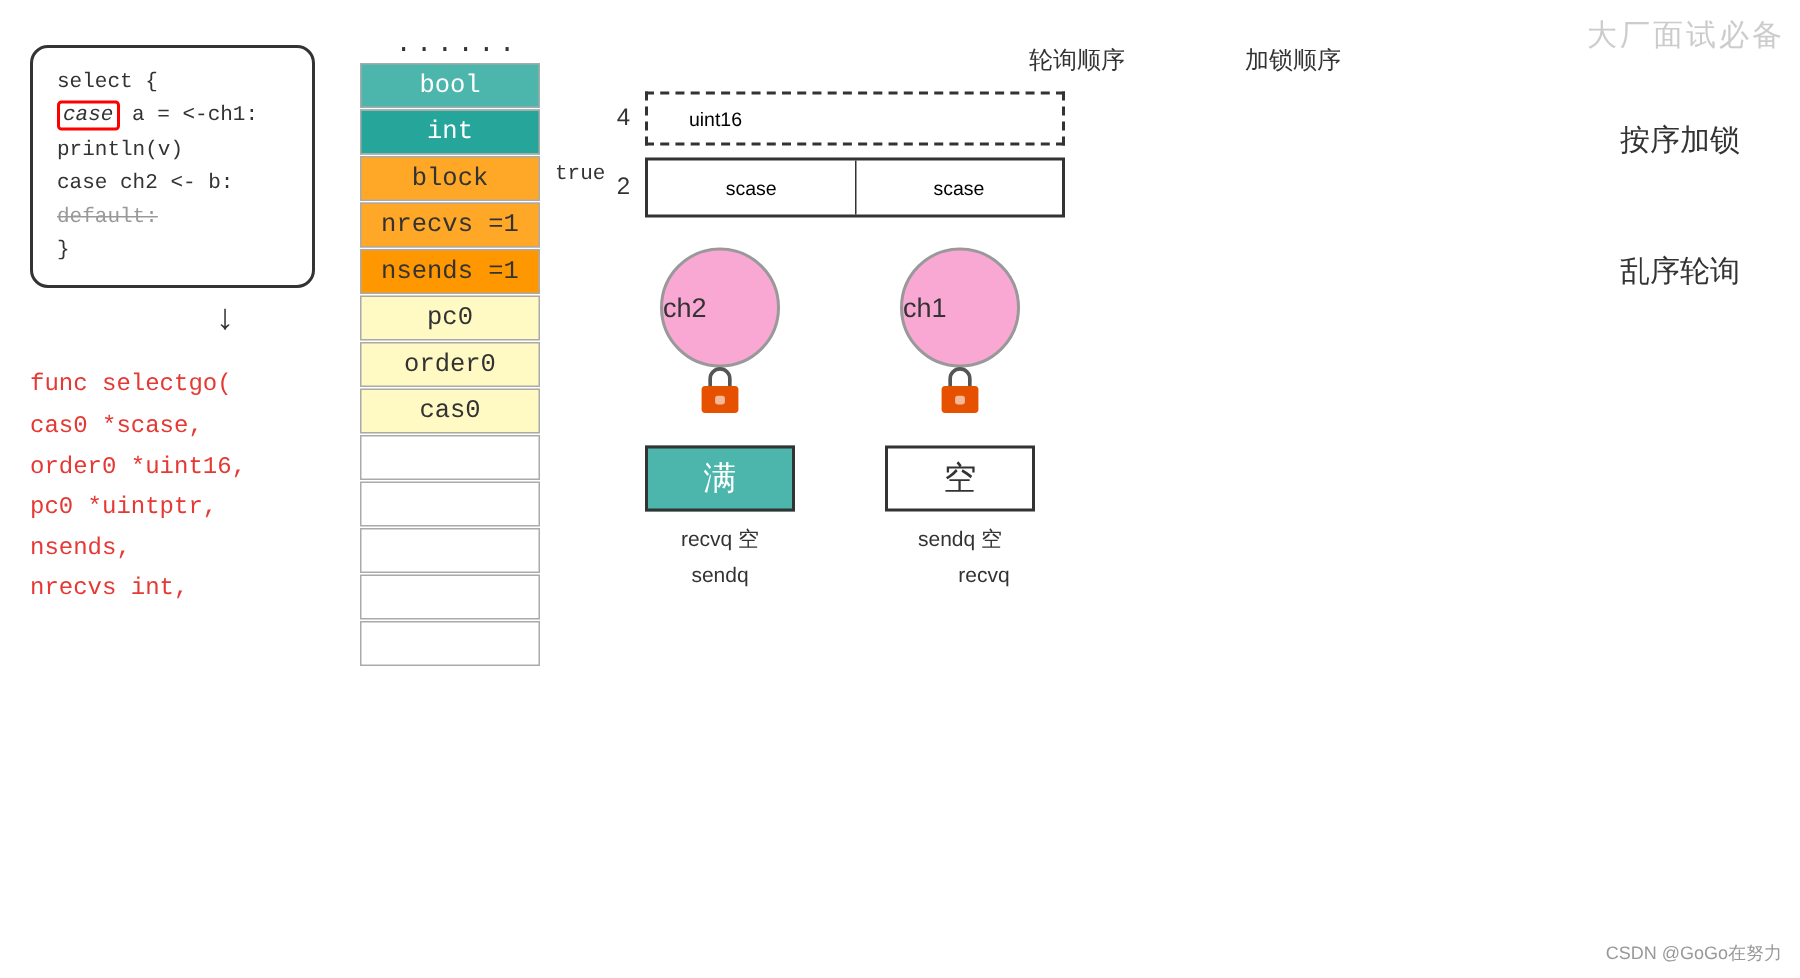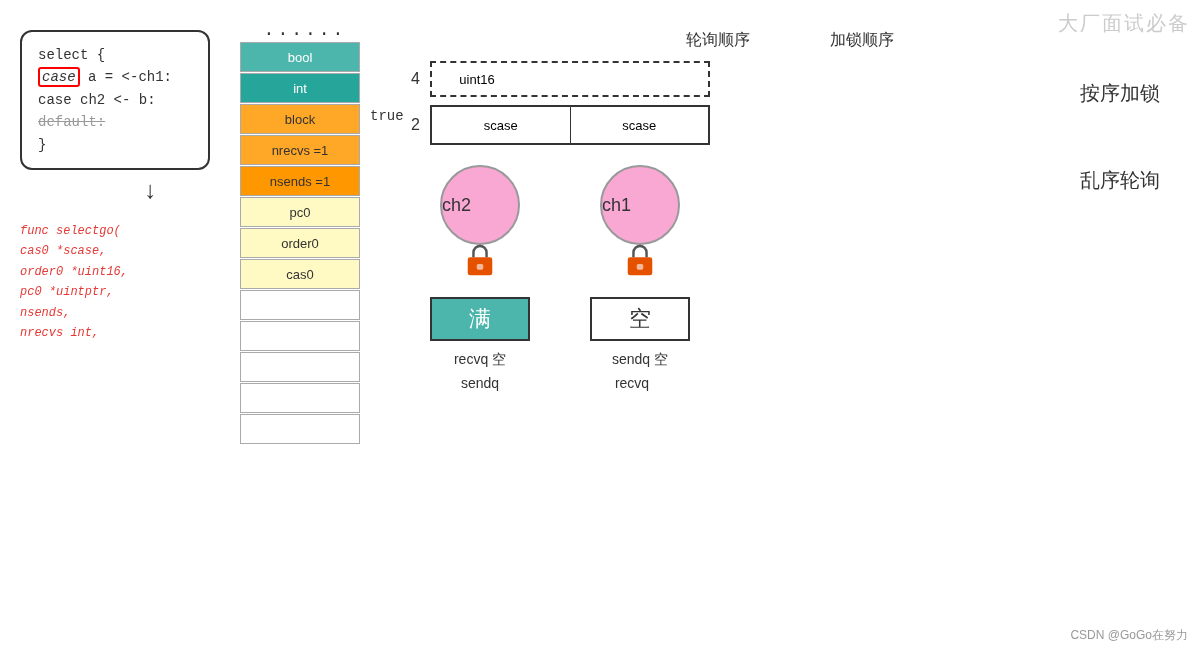--- a/index.html
+++ b/index.html
@@ -56,25 +56,24 @@
 
     .arrow-down {
       text-align: center;
       font-size: 24px;
       color: #333;
       margin: 8px 0;
       padding-left: 60px;
     }
 
     .func-code {
-      font-size: 12px;
+      font-size: 16px;
       color: #e53935;
       line-height: 1.7;
       margin-top: 16px;
-      font-style: italic;
     }
 
     
     .stack-panel {
       width: 130px;
       flex-shrink: 0;
       margin-left: 20px;
       margin-top: 0px;
     }
 
@@ -86,22 +85,22 @@
       margin-bottom: 2px;
     }
 
     .stack-item {
       width: 120px;
       height: 30px;
       border: 1px solid #aaa;
       display: flex;
       align-items: center;
       justify-content: center;
-      font-size: 13px;
-      font-family: Liberation Sans, sans-serif;
+      font-size: 17px;
+      font-family: Liberation Mono, monospace;
       margin-bottom: 1px;
     }
 
     .stack-teal { background: #4db6ac; color: #fff; }
     .stack-teal2 { background: #26a69a; color: #fff; }
     .stack-orange { background: #ffa726; color: #333; }
     .stack-orange2 { background: #ff9800; color: #333; }
     .stack-yellow { background: #fff9c4; color: #333; }
     .stack-white { background: #fff; color: #333; }
 
@@ -256,21 +255,21 @@
     .queue-label {
       width: 100px;
       text-align: center;
       font-size: 14px;
       font-family: sans-serif;
       color: #333;
     }
 
     .queue-labels-row2 {
       display: flex;
-      gap: 52px;
+      gap: 76px;
       margin-left: 30px;
     }
 
     
     .right-labels {
       position: absolute;
       right: 20px;
       top: 50px;
       display: flex;
       flex-direction: column;
@@ -323,20 +322,21 @@
 <div class="main-container">
 
   <div class="code-panel">
     <div class="code-box">
       <div>
         <span>select {</span>
       </div>
       <div>
         <span class="case-highlight">case</span><span> a = &lt;-ch1:</span>
       </div>
+      <div>    println(v)</div>
       <div>case ch2 &lt;- b:</div>
       <div>
         <span class="strikethrough">default:</span>
       </div>
       <div>}</div>
     </div>
 
     <div class="arrow-down">↓</div>
 
     <div class="func-code">

